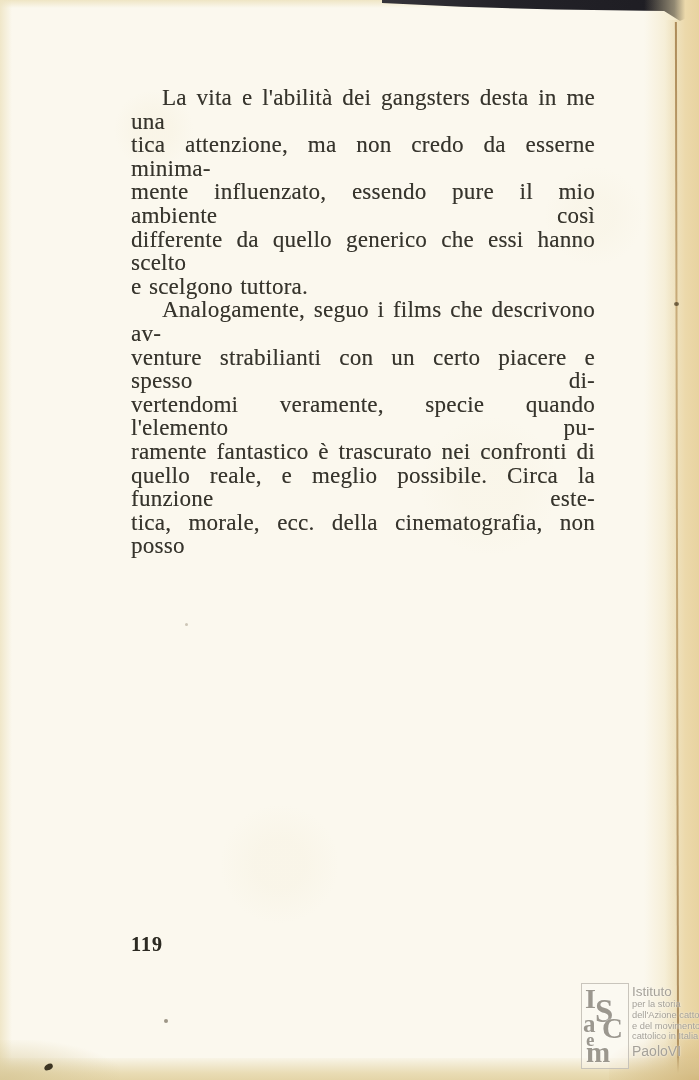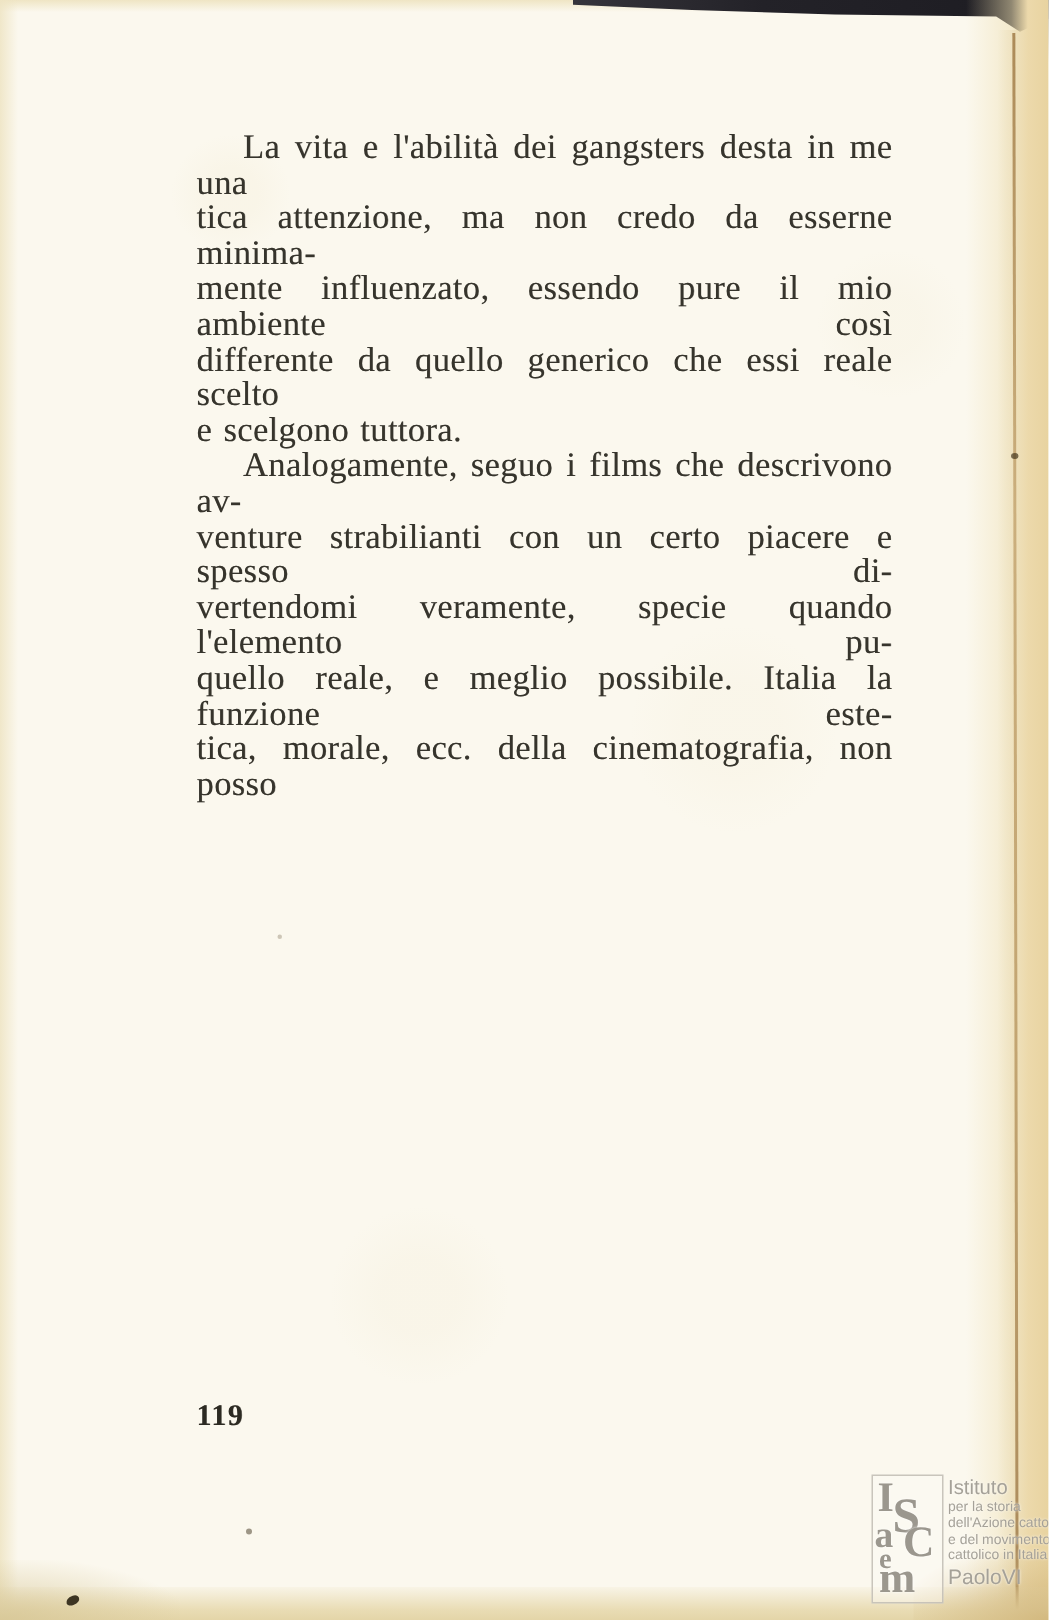--- a/index.html
+++ b/index.html
@@ -148,28 +148,29 @@
   <div class="speck speck-a"></div>
   <div class="speck speck-b"></div>
   <div class="speck speck-c"></div>
   <div class="speck speck-d"></div>
 
   <div class="text-block">
     <div class="para">
         <div class="tline">La vita e l'abilità dei gangsters desta in me una</div>
         <div class="tline">tica attenzione, ma non credo da esserne minima-</div>
         <div class="tline">mente influenzato, essendo pure il mio ambiente così</div>
-        <div class="tline">differente da quello generico che essi reale scelto</div>
+        <div class="tline">differente da quello generico che essi hanno scelto</div>
         <div class="tline">e scelgono tuttora.</div>
       </div>
     <div class="para">
         <div class="tline">Analogamente, seguo i films che descrivono av-</div>
         <div class="tline">venture strabilianti con un certo piacere e spesso di-</div>
         <div class="tline">vertendomi veramente, specie quando l'elemento pu-</div>
-        <div class="tline">quello reale, e meglio possibile. Italia la funzione este-</div>
+        <div class="tline">ramente fantastico è trascurato nei confronti di</div>
+        <div class="tline">quello reale, e meglio possibile. Circa la funzione este-</div>
         <div class="tline">tica, morale, ecc. della cinematografia, non posso</div>
       </div>
   </div>
 
   <div class="page-number">119</div>
 
   <div class="watermark">
     <div class="wm-monogram">
       <span class="m-I">I</span>
       <span class="m-S">S</span>

